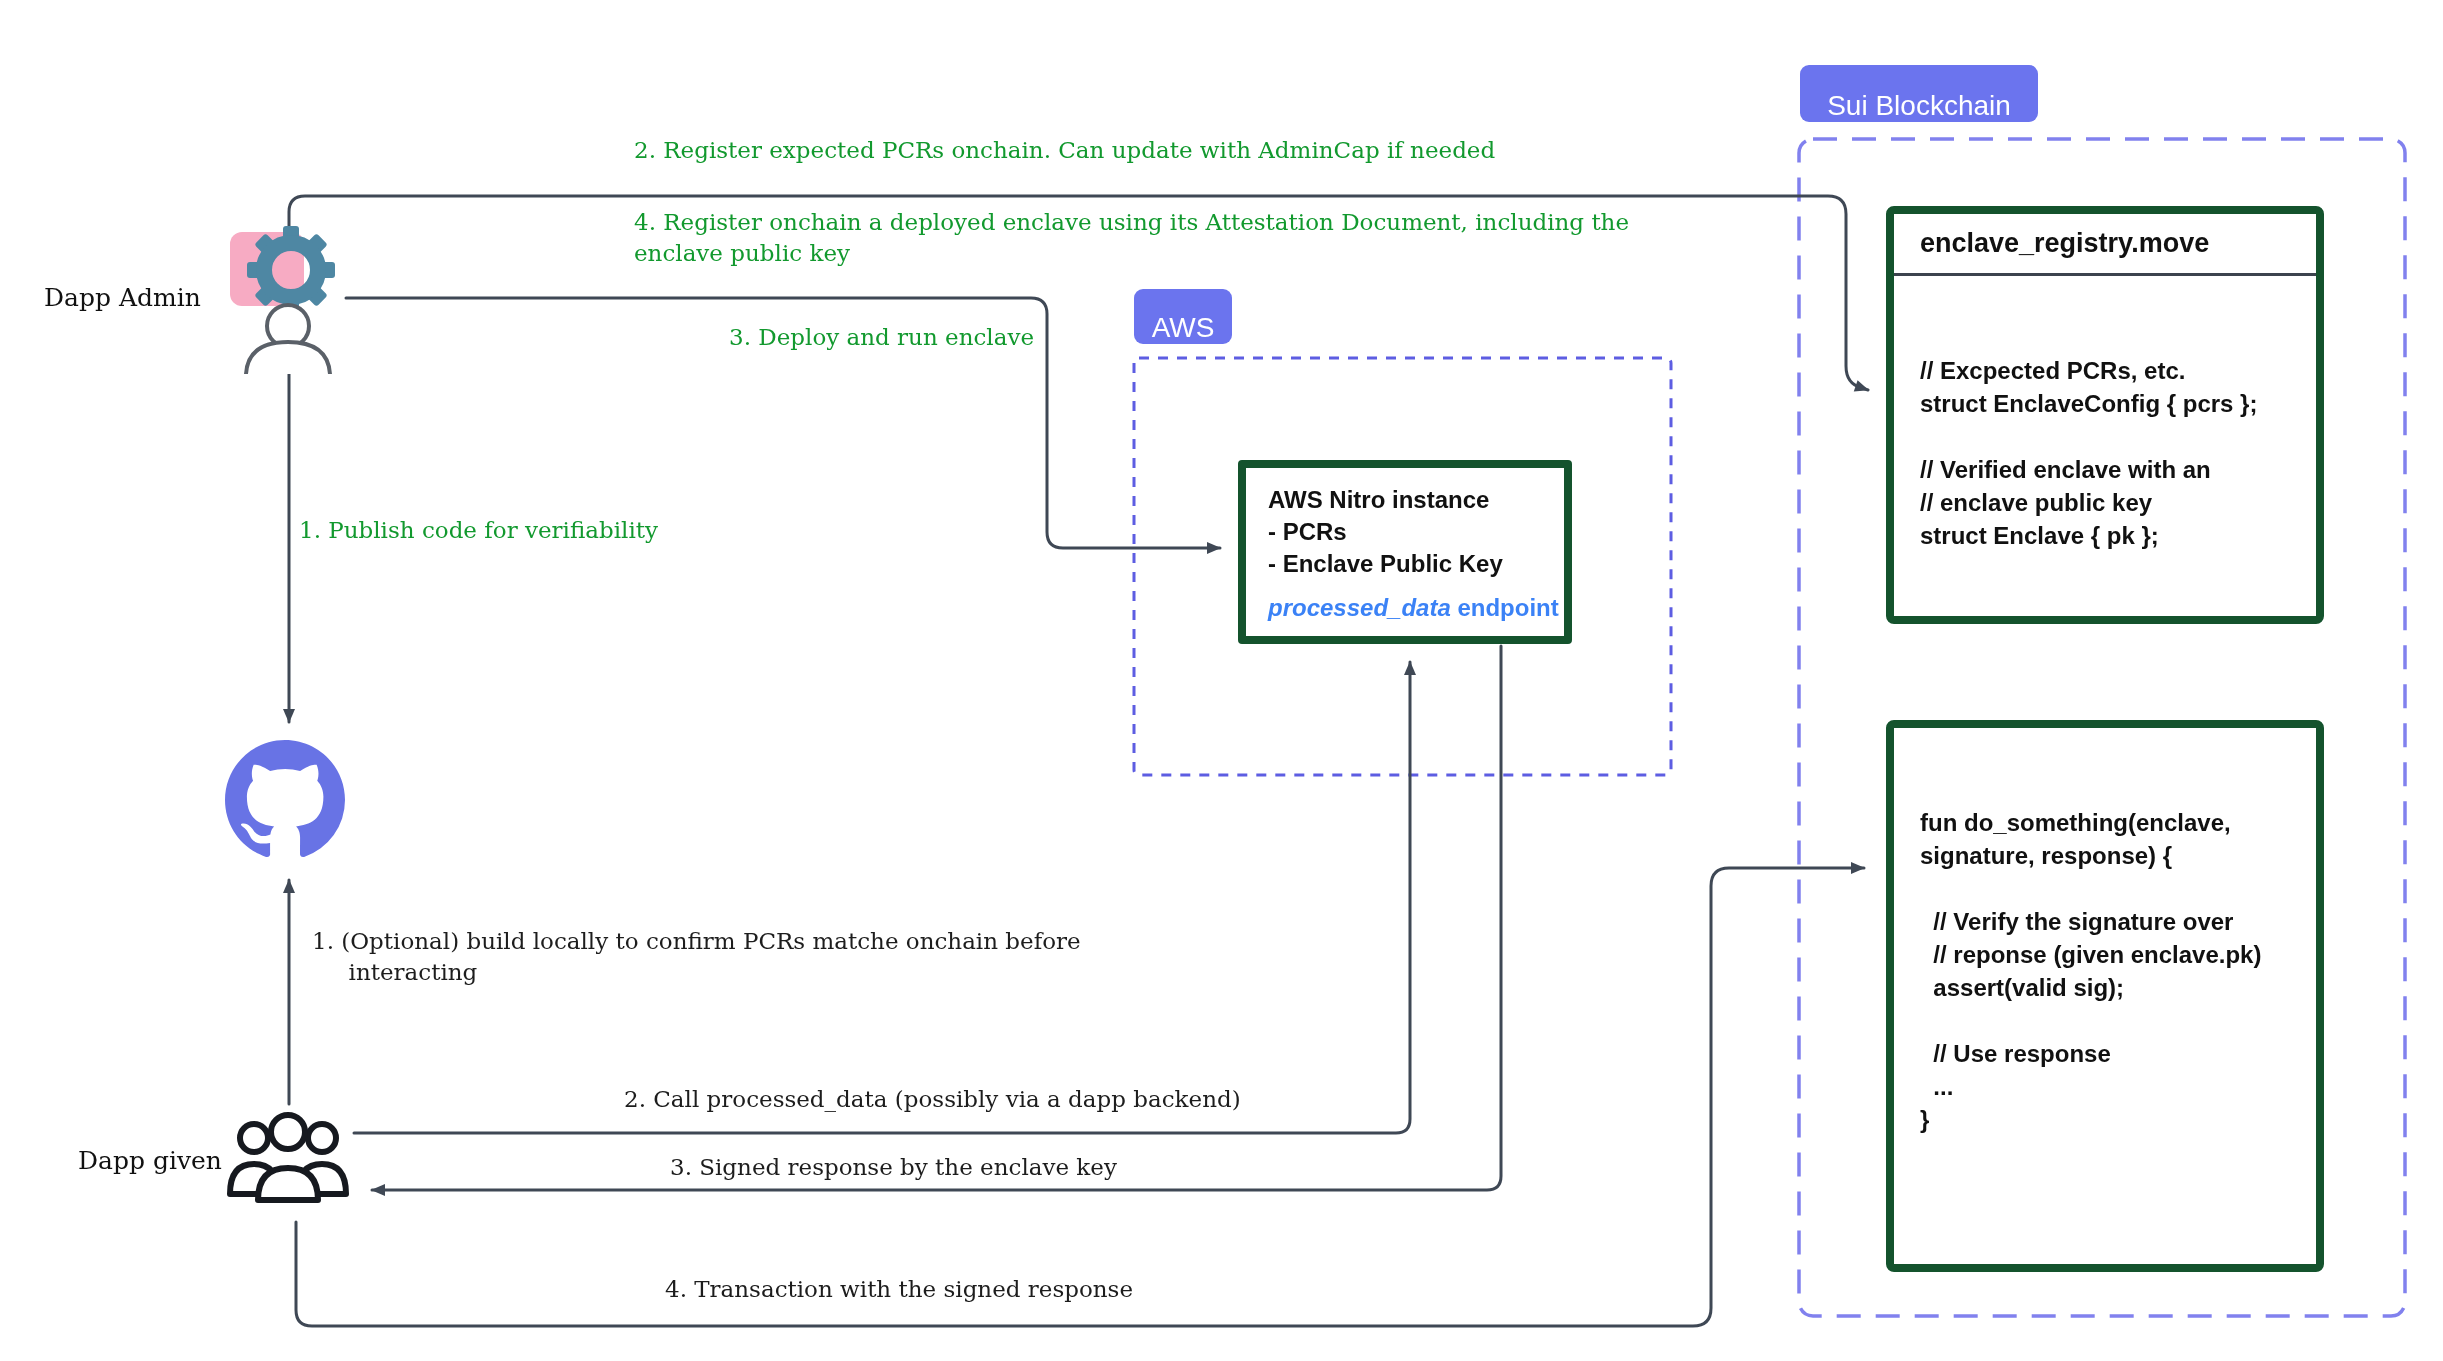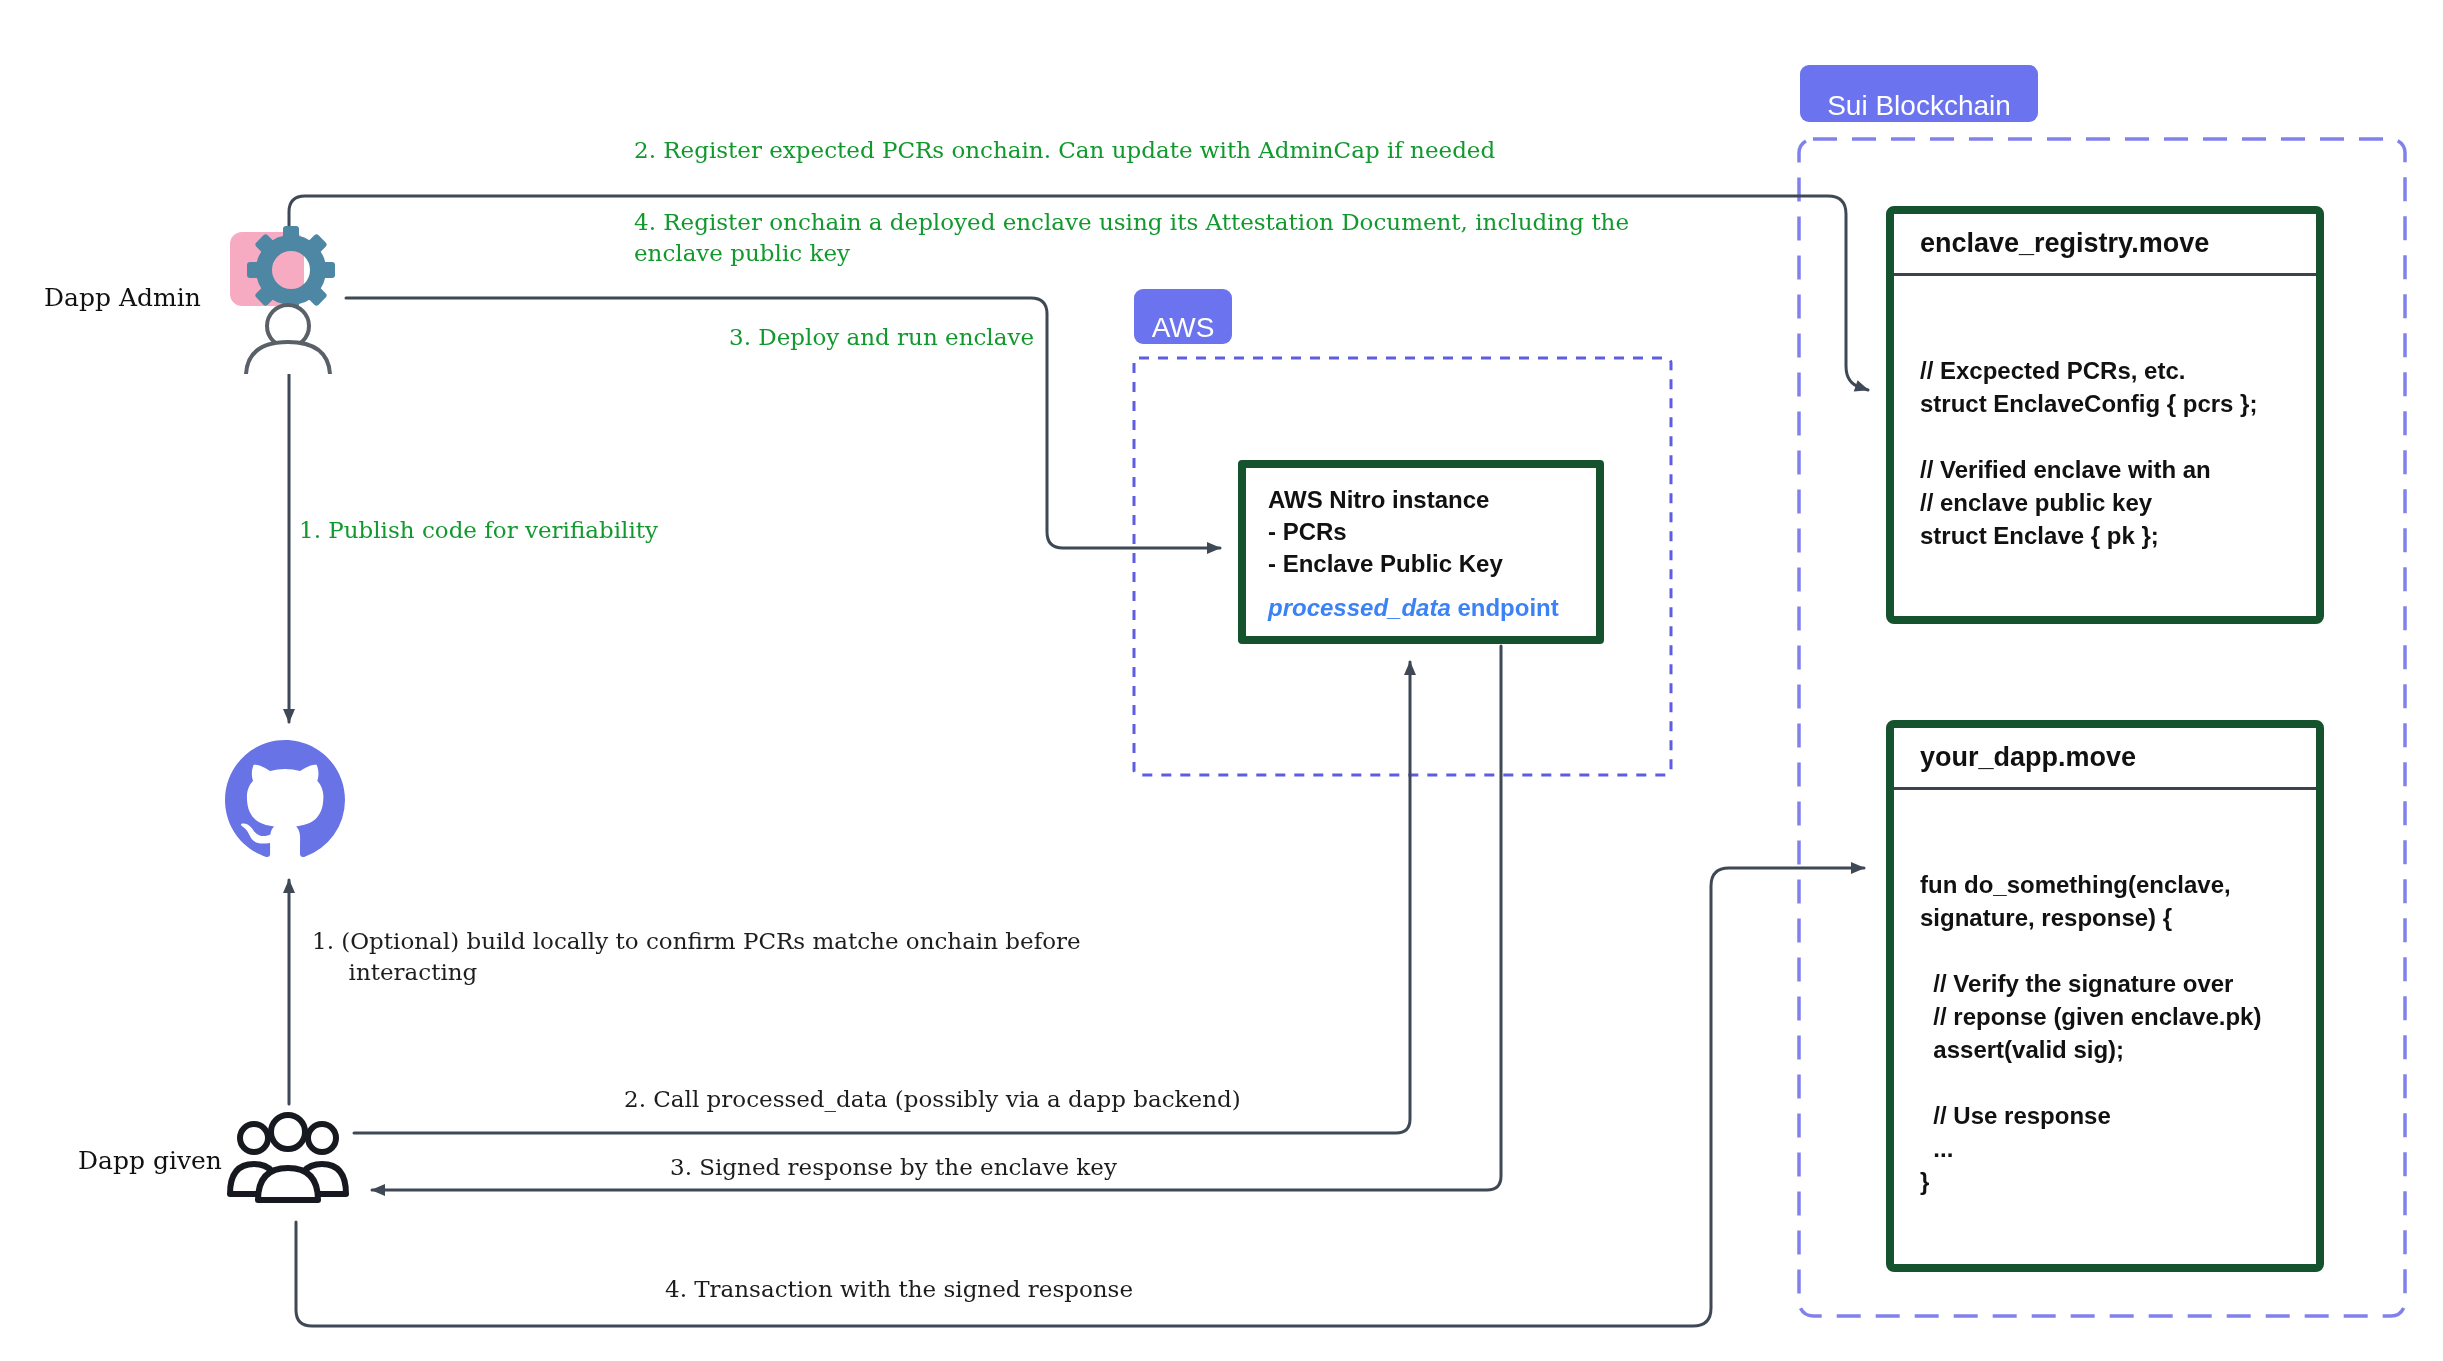--- a/index.html
+++ b/index.html
@@ -111,34 +111,33 @@
   <div class="box-title">enclave_registry.move</div>
   <div class="box-code">// Excpected PCRs, etc.
 struct EnclaveConfig { pcrs };
 
 // Verified enclave with an
 // enclave public key
 struct Enclave { pk };</div>
 </div>
 
 <div class="solid-box" style="left:1886px;top:720px;width:438px;height:552px">
-  <div class="box-title">your_dapp.move</div>
   <div class="box-code">fun do_something(enclave,
 signature, response) {
 
   // Verify the signature over
   // reponse (given enclave.pk)
   assert(valid sig);
 
   // Use response
   ...
 }</div>
 </div>
 
-<div class="solid-box" style="left:1238px;top:460px;width:366px;height:184px;border-radius:4px">
+<div class="solid-box" style="left:1238px;top:460px;width:334px;height:184px;border-radius:4px">
   <div class="nitro-lines">AWS Nitro instance
 - PCRs
 - Enclave Public Key</div>
   <div class="nitro-endpoint">
     <span class="ital">processed_data</span><span> endpoint</span>
   </div>
 </div>
 
 <svg class="abs" style="left:222px;top:226px" width="136" height="150" viewBox="0 0 136 150">
   <rect x="8" y="6" width="74" height="74" rx="12" fill="#f7abc3"></rect>

